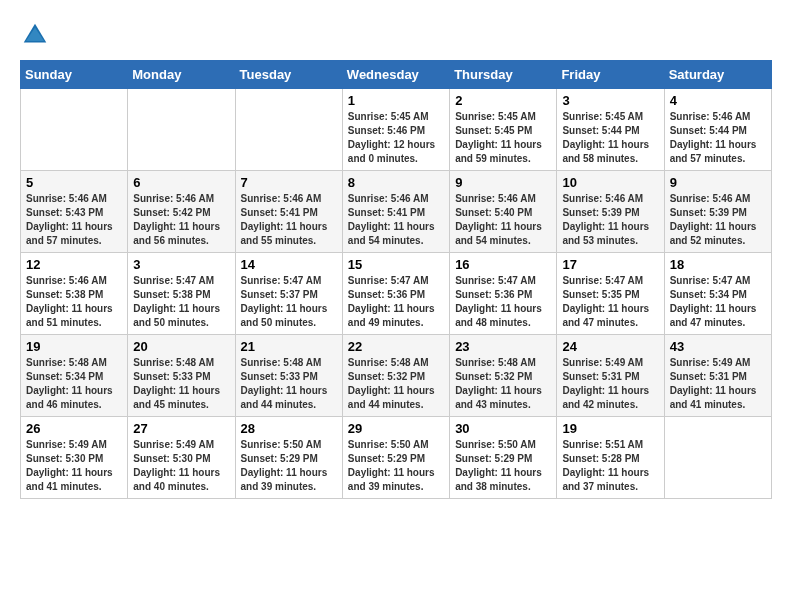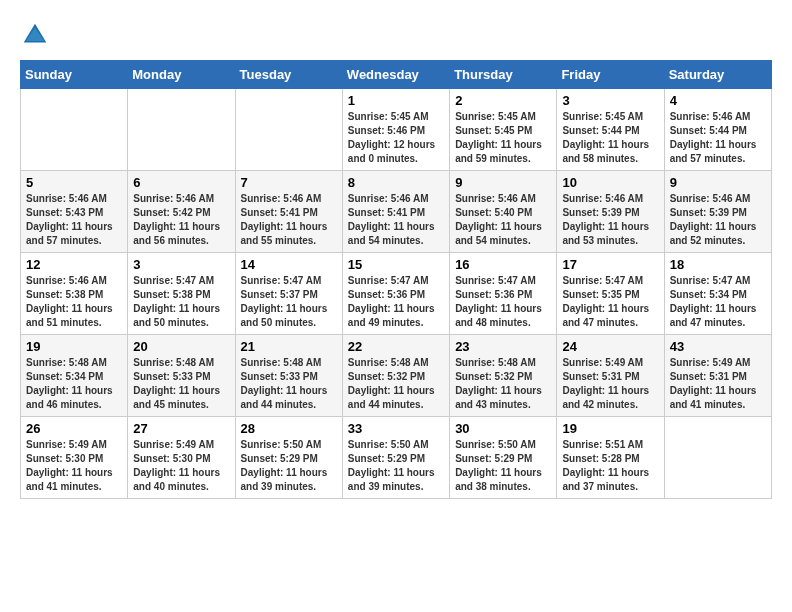--- a/index.html
+++ b/index.html
@@ -335,21 +335,21 @@
 and 40 minutes.</div>
           </td>
           <td>
             <span class="day-number">28</span>
             <div class="day-info" style="white-space: pre-line;">Sunrise: 5:50 AM
 Sunset: 5:29 PM
 Daylight: 11 hours
 and 39 minutes.</div>
           </td>
           <td>
-            <span class="day-number">33</span>
+            <span class="day-number">29</span>
             <div class="day-info" style="white-space: pre-line;">Sunrise: 5:50 AM
 Sunset: 5:29 PM
 Daylight: 11 hours
 and 39 minutes.</div>
           </td>
           <td>
             <span class="day-number">30</span>
             <div class="day-info" style="white-space: pre-line;">Sunrise: 5:50 AM
 Sunset: 5:29 PM
 Daylight: 11 hours

